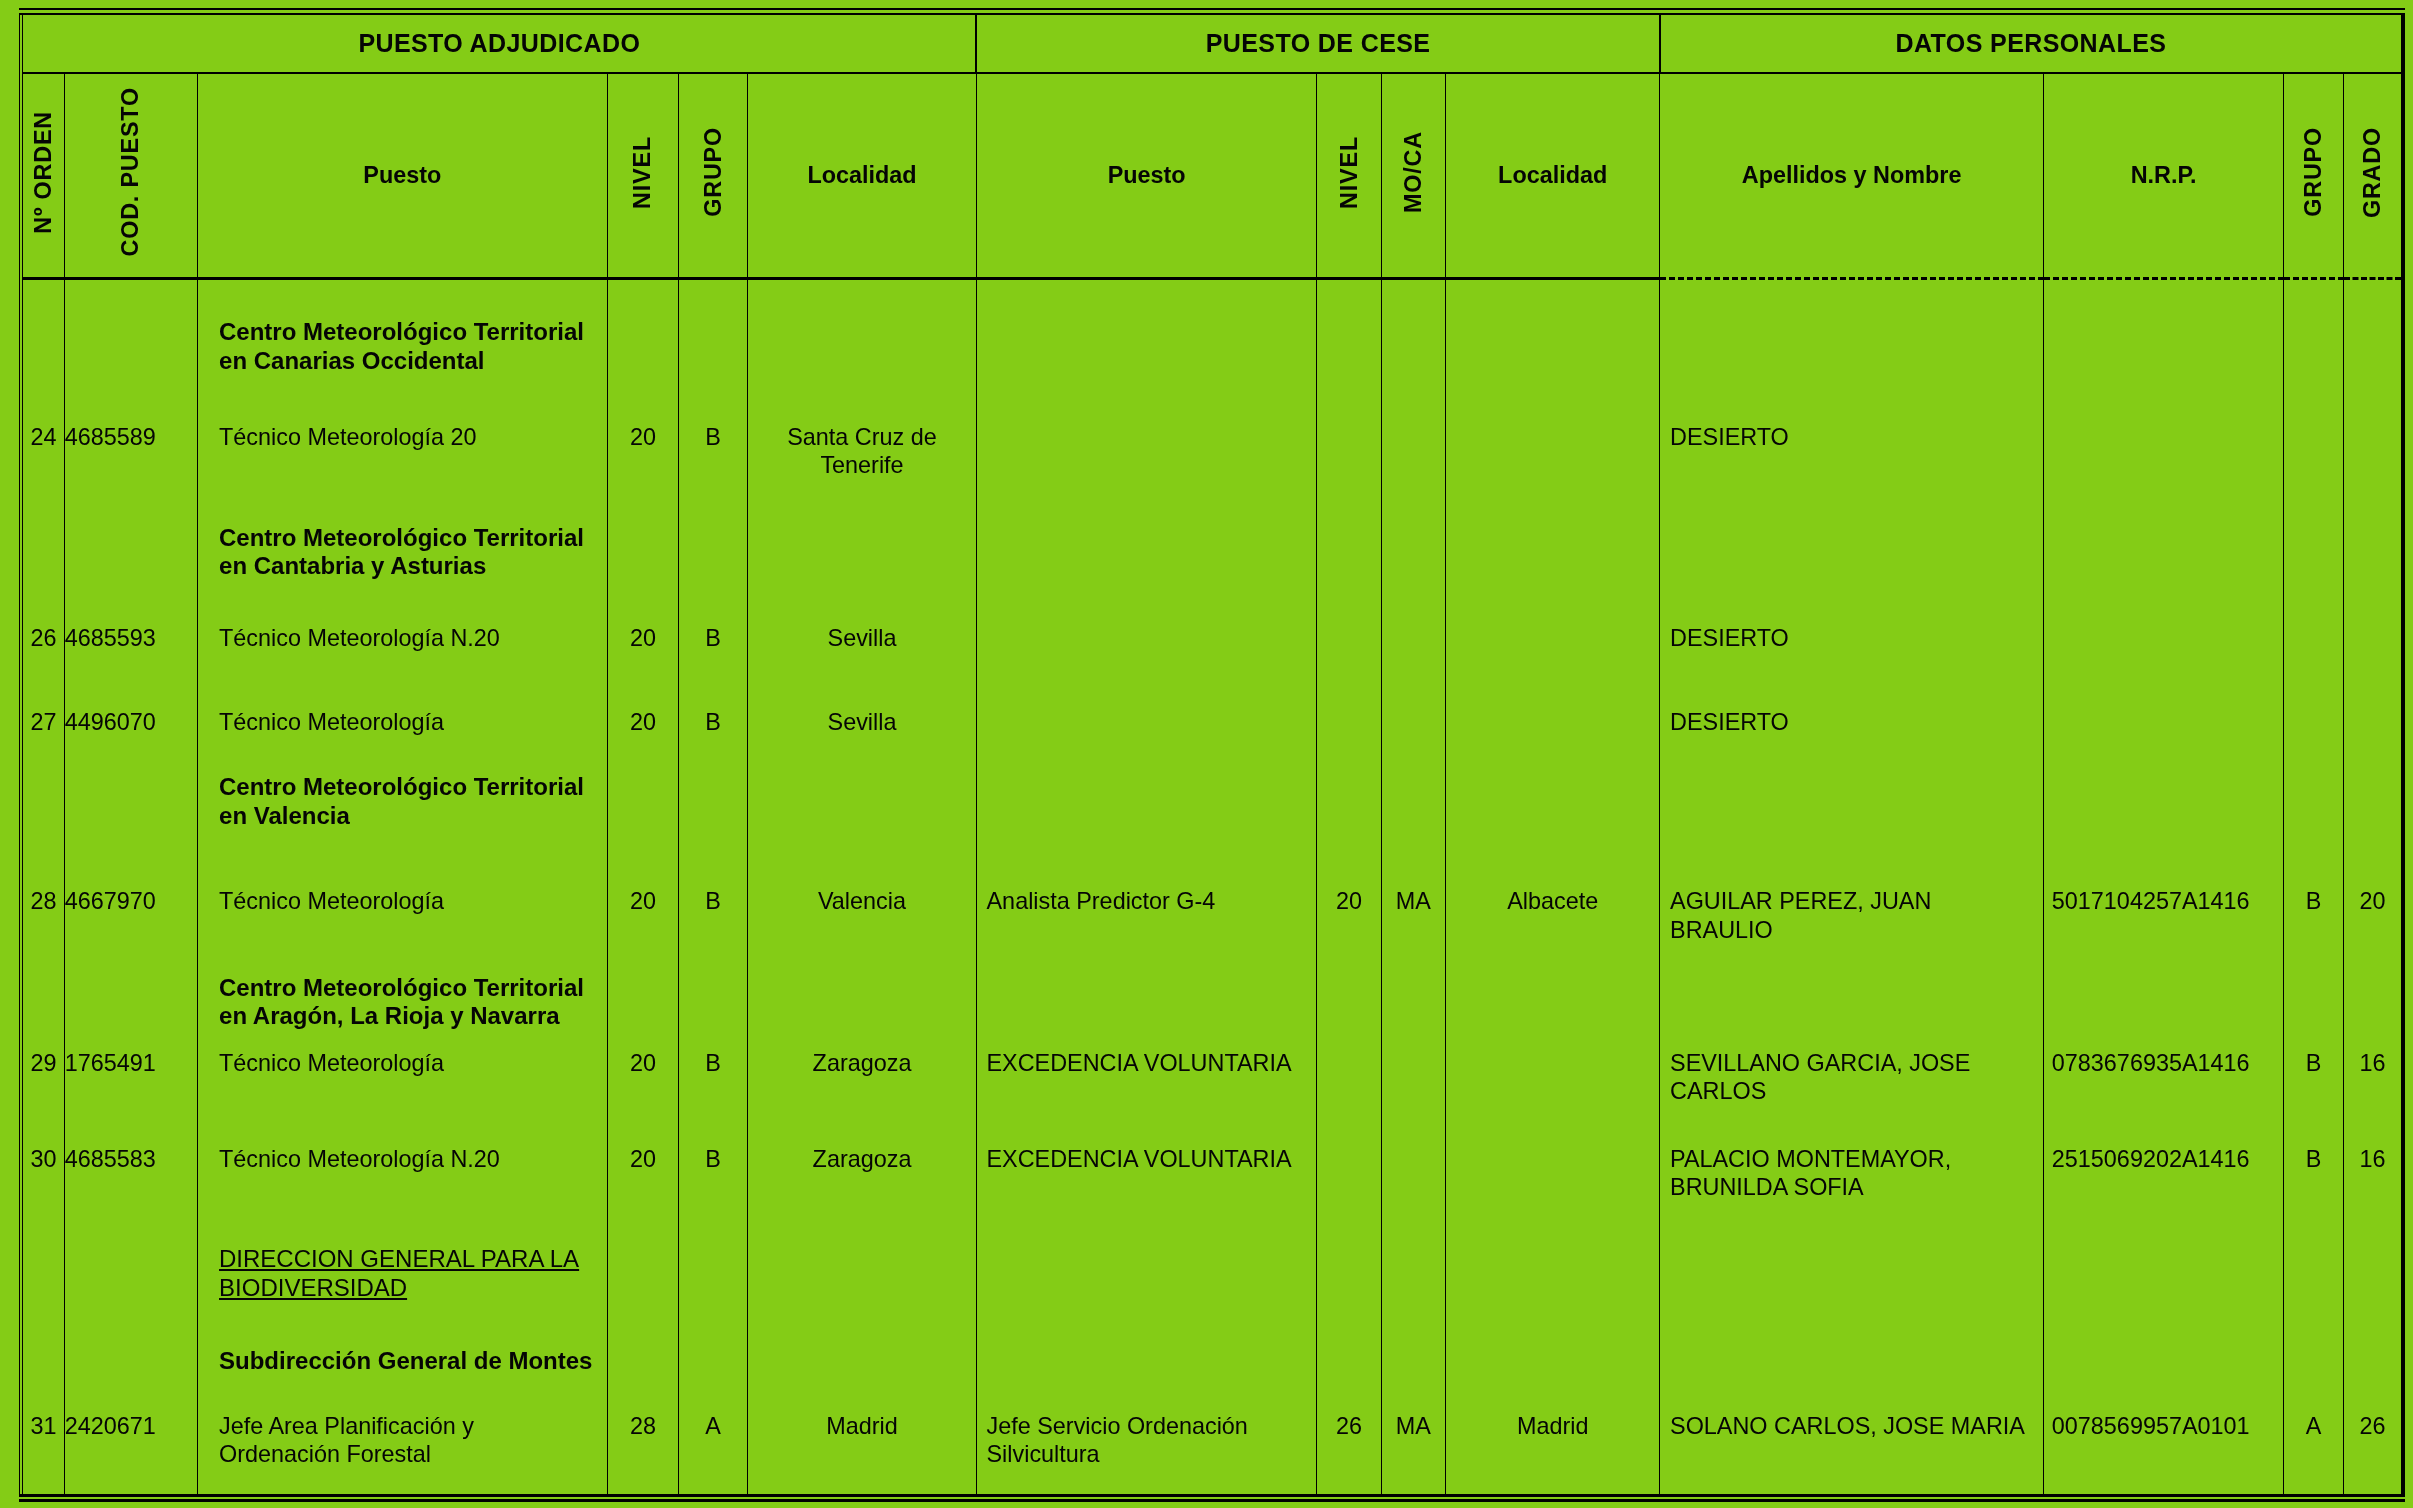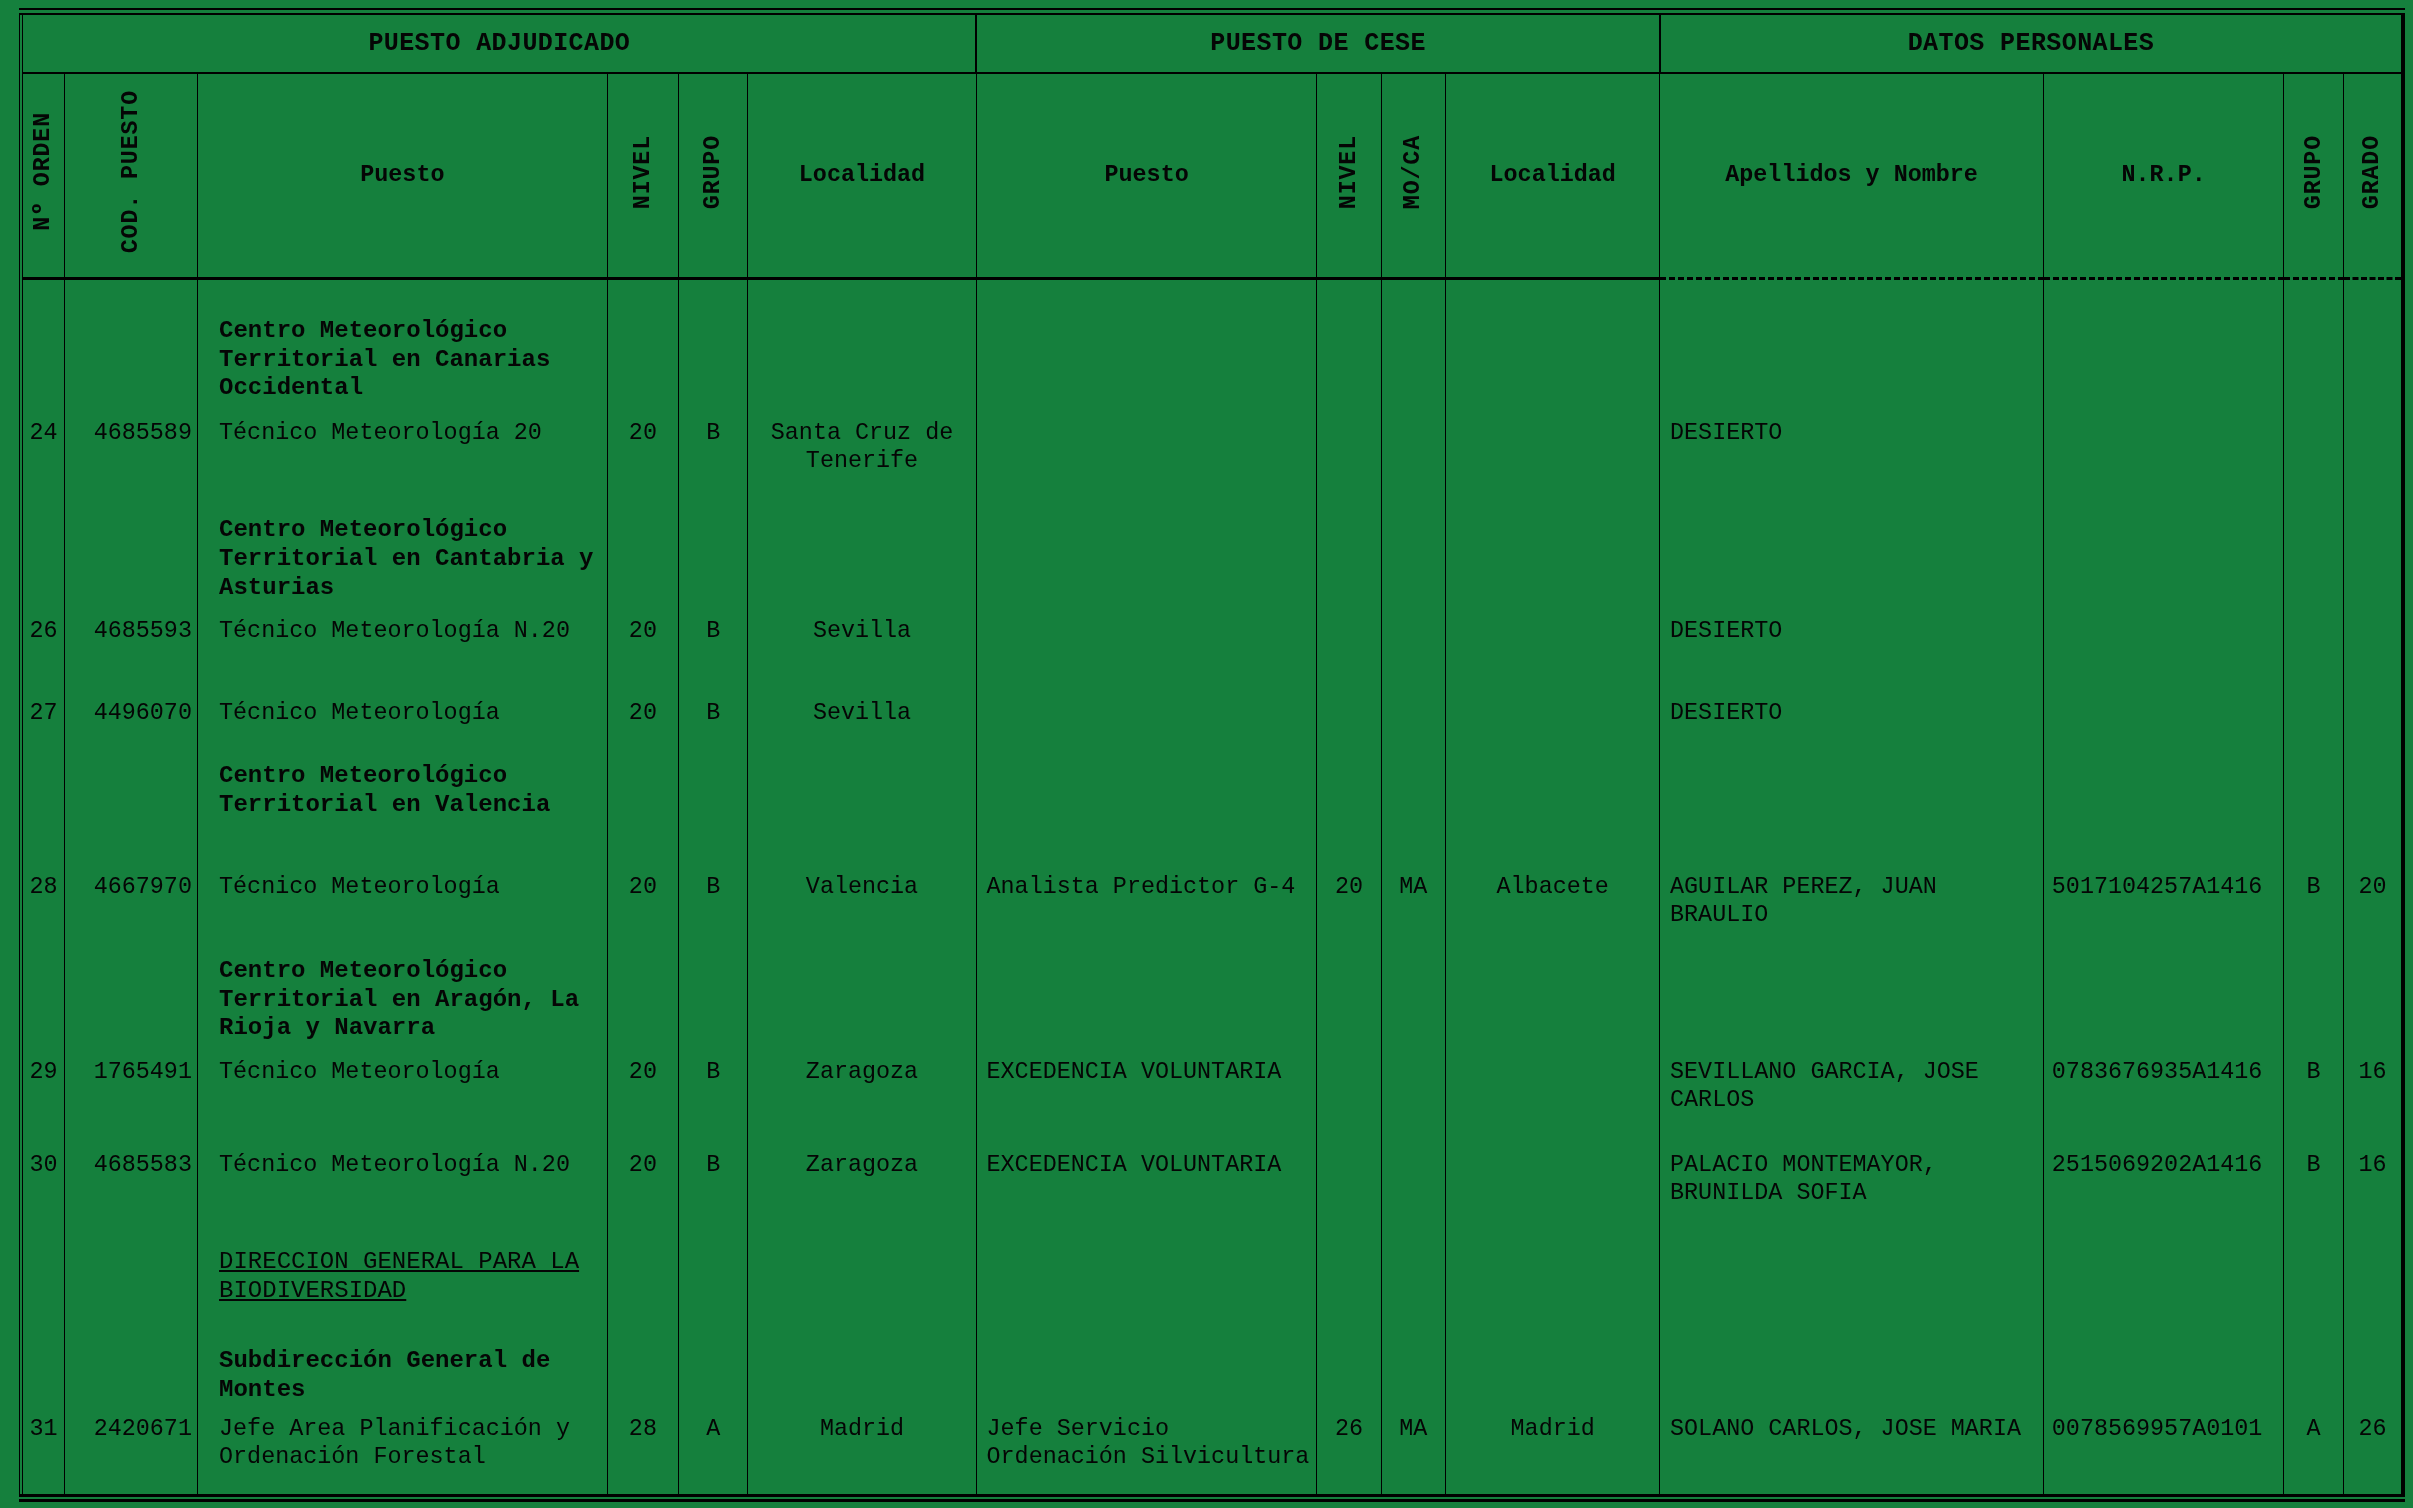--- a/index.html
+++ b/index.html
@@ -6,23 +6,23 @@
     margin: 0;
     padding: 0;
     background: #ffffff;
   }
   .page {
     position: relative;
     width: 2413px;
     height: 1509px;
     box-sizing: border-box;
     padding: 8px 8px 6.4px 19.3px;
-    background: #15803d;
+    background: #84cc16;
     overflow: hidden;
-    font-family: Liberation Mono, monospace;
+    font-family: Liberation Sans, sans-serif;
     color: #050505;
   }
   table.boe {
     width: 100%;
     height: 1494px;
     border-collapse: collapse;
     table-layout: fixed;
     border-top: 7.3px double #000;
     border-bottom: 8.9px double #000;
     border-left: 4px double #000;
@@ -64,21 +64,21 @@
   tbody td {
     border-right: 1.6px solid #000;
     vertical-align: top;
     font-size: 23.4px;
     line-height: 1.2;
     padding: 1.6px 6.4px 0 6.4px;
     overflow: hidden;
   }
   tbody td:last-child { border-right: none; }
   td.c1 { text-align: center; padding-left: 1.6px; padding-right: 1.6px; }
-  td.c2 { padding-left: 29px; }
+  td.c2 { padding-left: 0; }
   td.c3 { padding-left: 21px; padding-right: 11.3px; }
   td.c4, td.c5, td.c8, td.c9, td.c13, td.c14 { text-align: center; padding-left: 1.6px; padding-right: 1.6px; }
   td.c6, td.c10 { text-align: center; }
   td.c7 { padding-left: 9.7px; }
   td.c11 { padding-left: 9.7px; }
   td.c12 { padding-left: 8px; padding-right: 2px; }
   span.sec { display: inline-block; }
   span.sec.bold { font-weight: bold; font-size: 24px; }
   span.sec.underline { font-weight: normal; text-decoration: underline; font-size: 24px; }
 </style>

